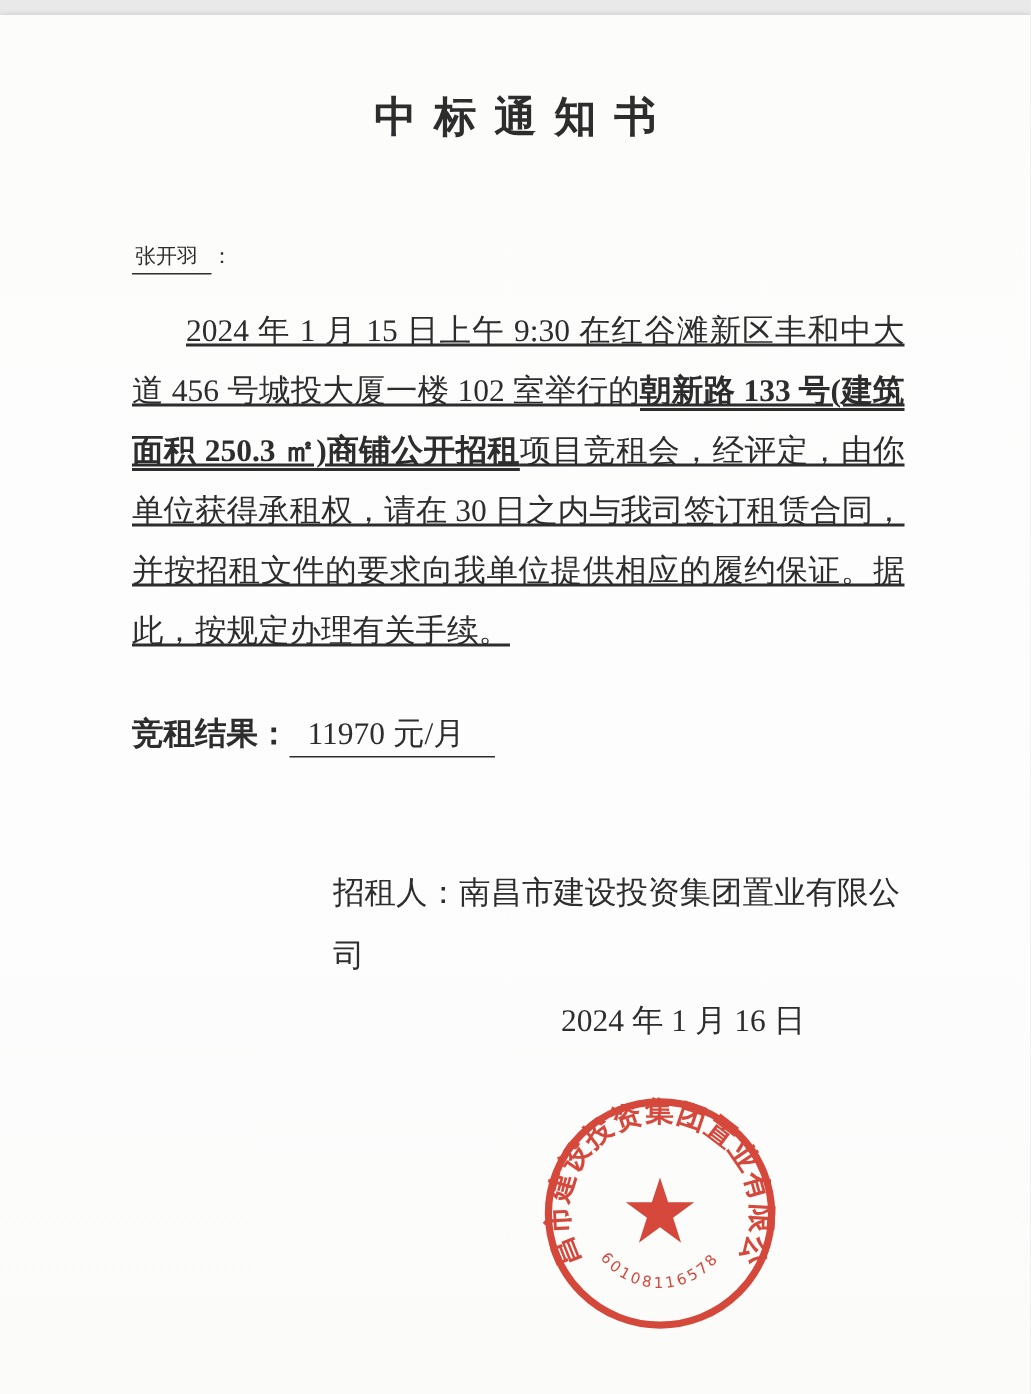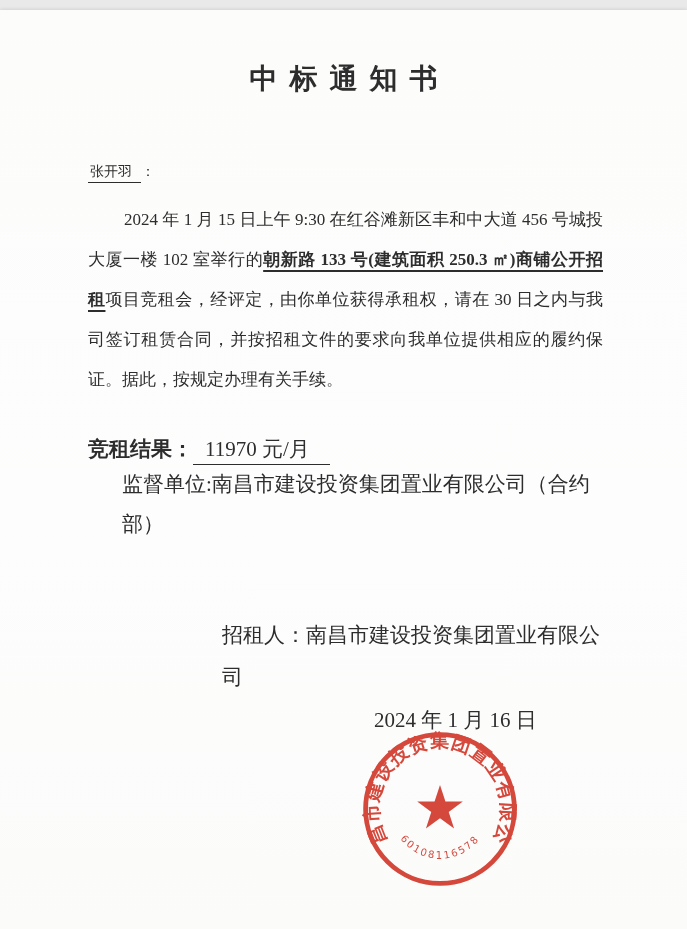--- a/index.html
+++ b/index.html
@@ -21,24 +21,25 @@
     font-weight:600;
     letter-spacing:12px;
     padding-left:12px;
     line-height:34px;
   }
   .content { padding:0 84px 0 88px; }
   .addressee { margin-top:62px; font-size:14px; line-height:28px; }
   .underline-name { border-bottom:1.5px solid #2d2d2d; padding:0 9px 3px 2px; }
   .para {
     margin:0;
-    font-size:17px;
+    font-size:21px;
     line-height:40px;
     text-align:justify;
     text-justify:inter-ideograph;
+    text-decoration:underline;
   }
   .p1 { margin-top:14px; text-indent:36px; }
   .emph {
     font-weight:bold;
     text-decoration:underline;
     text-underline-offset:5px;
     text-decoration-thickness:1.5px;
   }
   .result-line { margin-top:34px; font-size:21px; line-height:30px; }
   .bold { font-weight:bold; }
@@ -65,21 +66,20 @@
 
   <div class="content">
 
     <div class="addressee"><span class="underline-name">张开羽</span><span>：</span></div>
 
     <p class="para p1"><span>2024 年 1 月 15 日上午 9:30 在红谷滩新区丰和中大道 456 号城投大厦一楼 102 室举行的</span><span class="emph">朝新路 133 号(建筑面积 250.3 ㎡)商铺公开招租</span><span>项目竞租会，经评定，由你单位获得承租权，请在 30 日之内与我司签订租赁合同，并按招租文件的要求向我单位提供相应的履约保证。据此，按规定办理有关手续。</span></p>
 
     <div class="result-line"><span class="bold">竞租结果：</span><span class="result-value">11970 元/月</span></div>
 
 
-    <div class="indent-line">监督单位:南昌市建设投资集团置业有限公司（合约部）</div>
 
 
     <div class="sig-lessor"><span>招租人：</span><span>南昌市建设投资集团置业有限公司</span></div>
 
     <div class="sig-date">2024 年 1 月 16 日</div>
 
   </div>
 
   <svg class="stamp" viewBox="0 0 200 200" width="160" height="160" xmlns="http://www.w3.org/2000/svg">
     <circle cx="100" cy="100" r="93" fill="none" stroke-width="6" stroke="#d5392b"></circle>

